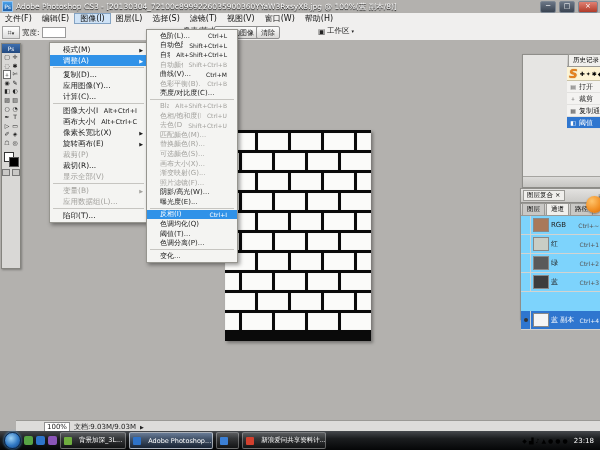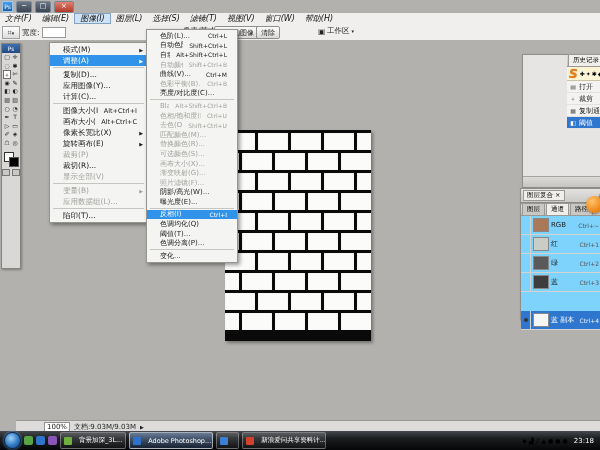--- a/index.html
+++ b/index.html
@@ -12,21 +12,21 @@
     color:#fff;font-size:7.5px;display:flex;align-items:center;padding:0 2px;gap:3px;}
   .app-icon{width:9px;height:9px;background:linear-gradient(#49a1e9,#1f5fa8);border:1px solid #9cc6ee;
     color:#fff;font-size:6px;line-height:9px;text-align:center;flex:none;}
   .title-text{flex:1;white-space:nowrap;overflow:hidden;text-overflow:ellipsis;text-shadow:0 1px 1px #000;}
   .win-btn{width:14px;height:10px;border:1px solid #7d8793;border-radius:2px;flex:none;
     background:linear-gradient(#6a7585,#3a4452);color:#fff;font-size:7px;line-height:9px;text-align:center;}
   .win-btn.close{background:linear-gradient(#e08173,#b13a28);width:18px;}
   
   .menubar{position:absolute;left:0;top:13px;right:0;height:11px;background:#f0efee;
     border-bottom:1px solid #d0cfcd;display:flex;align-items:stretch;font-size:8px;color:#111;}
-  .menubar .mitem{padding:0 5px;display:flex;align-items:center;font-style:italic;}
+  .menubar .mitem{padding:0 5px;display:flex;align-items:center;}
   .menubar .mitem.active{background:#cfe3f7;border:1px solid #84a3c3;}
   
   .optionsbar{position:absolute;left:0;top:24px;right:0;height:16px;background:#f0efee;
     border-bottom:1px solid #9b9a98;font-size:7.5px;color:#222;}
   .ob{position:absolute;top:2px;display:flex;align-items:center;gap:2px;}
   .ob-field{width:22px;height:9px;background:#fff;border:1px solid #9a9a9a;}
   .ob-btn{height:11px;border:1px solid #8f8f8f;border-radius:2px;background:linear-gradient(#fdfdfd,#d9d8d6);
     padding:0 4px;display:flex;align-items:center;font-size:7px;}
   .tool-preset{width:16px;height:11px;border:1px solid #a0a0a0;background:linear-gradient(#fff,#dcdcdc);
     font-size:7px;display:flex;align-items:center;justify-content:center;}
@@ -132,20 +132,21 @@
   .tb-ic{width:8px;height:8px;border-radius:1px;flex:none;}
   .tray{margin-left:auto;display:flex;align-items:center;gap:2px;}
   .tray-icon{font-size:6px;line-height:6px;}
   .clock{color:#fff;font-size:7px;margin-left:3px;margin-right:2px;}
 </style>
 </head>
 <body>
 
 <div class="titlebar">
   <div class="app-icon">Ps</div>
+  <div class="title-text">Adobe Photoshop CS3 - [20130304_72100c8999226035900360YYaW3RxsyX8.jpg @ 100%(蓝 副本/8)]</div>
   <div class="win-btn">─</div>
   <div class="win-btn">□</div>
   <div class="win-btn close">×</div>
 </div>
 
 <div class="menubar">
 
 <div class="mitem">
       <span>文件(F)</span>
     </div>

